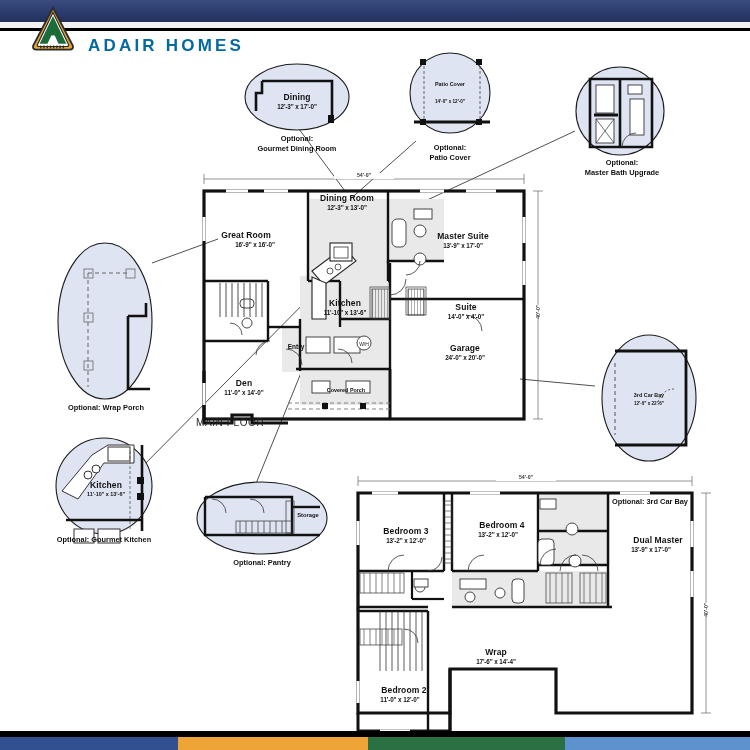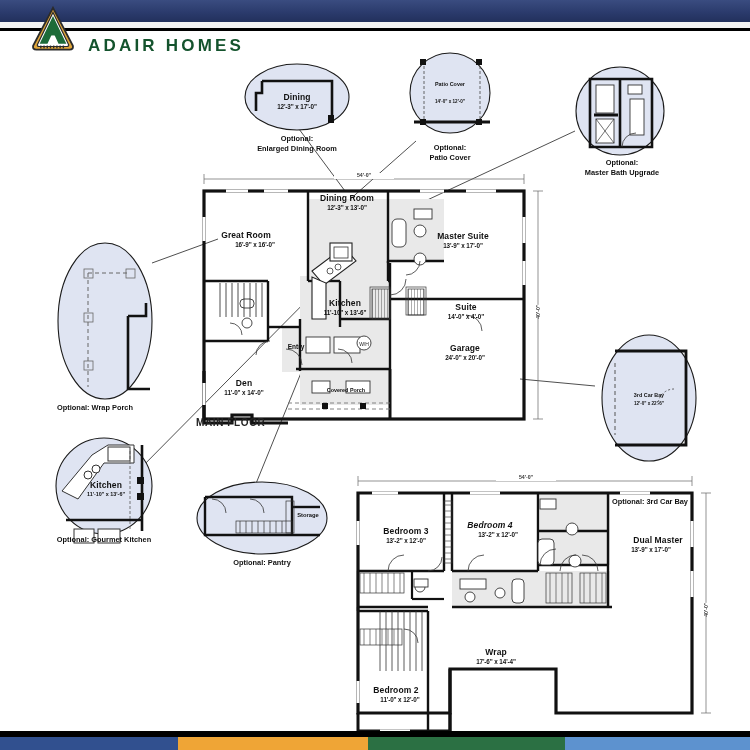--- a/index.html
+++ b/index.html
@@ -23,21 +23,21 @@
   }
   #brand-wrap {
     position:absolute; left:30px; top:6px; width:320px; height:46px;
   }
   #logo {
     position:absolute; left:0; top:0; width:46px; height:46px;
   }
   #brand-name {
     position:absolute; left:58px; top:30px;
     font-size:17px; font-weight:bold; letter-spacing:3.2px;
-    color:#14532d; white-space:nowrap;
+    color:#0369a1; white-space:nowrap;
   }
 
   
   #footer-black { position:absolute; left:0; top:731px; width:750px; height:6px; background:#000; }
   #footer-colors { position:absolute; left:0; top:737px; width:750px; height:13px; display:flex; }
   #footer-colors > div { height:13px; }
 
   
   #plan-canvas {
     position:absolute; left:0; top:31px; width:750px; height:700px;
@@ -48,21 +48,21 @@
   .lbl {
     position:absolute; text-align:center; color:#111;
     font-family:"Liberation Sans", sans-serif;
     line-height:1.08; white-space:nowrap;
     pointer-events:none;
   }
   .room-name { font-size:8.5px; font-weight:bold; letter-spacing:.1px; }
   .room-dim  { font-size:6.3px; font-weight:bold; letter-spacing:-.1px; }
   .small-name { font-size:6.5px; font-weight:bold; }
   .tiny-name { font-size:5.4px; font-weight:bold; }
-  .floor-title { font-size:10px; font-weight:bold; letter-spacing:.6px; color:#222; }
+  .floor-title { font-size:10px; font-weight:normal; letter-spacing:.6px; color:#222; }
   .callout-cap { font-size:7.4px; font-weight:bold; text-align:center; color:#111; line-height:1.25; }
   .dim-txt { font-size:5.2px; font-weight:bold; color:#333; }
   .dim-txt-v { font-size:5.2px; font-weight:bold; color:#333; transform:rotate(-90deg); transform-origin:center center; }
 </style>
 </head>
 <body>
 
 <div id="header-band-shade" style="background-color: rgb(44, 63, 115);"></div>
 <div id="header-white-line"></div>
 <div id="header-black-line"></div>
@@ -521,53 +521,53 @@
   <div class="lbl floor-title" style="left:196px; top:387px; width:120px; text-align:left;">MAIN FLOOR</div>
 
   <div class="lbl dim-txt" style="left:334px; top:142px; width:60px; background:#fff;">54'-0"</div>
   <div class="lbl" style="left:524px; top:268px; width:30px; height:12px;">
     <span class="dim-txt-v" style="display:inline-block; background:#fff;">40'-0"</span>
   </div>
 
   <div class="lbl room-name" style="left:366px; top:496px; width:80px;">Bedroom 3</div>
   <div class="lbl room-dim" style="left:366px; top:507px; width:80px;">13'-2" x 12'-0"</div>
 
-  <div class="lbl room-name" style="left:448px; top:490px; width:84px;font-style:italic;">Bedroom 4</div>
+  <div class="lbl room-name" style="left:460px; top:490px; width:84px;">Bedroom 4</div>
   <div class="lbl room-dim" style="left:456px; top:501px; width:84px;">13'-2" x 12'-0"</div>
 
   <div class="lbl room-name" style="left:610px; top:505px; width:96px;">Dual Master</div>
   <div class="lbl room-dim" style="left:610px; top:516px; width:82px;">13'-9" x 17'-0"</div>
 
   <div class="lbl room-name" style="left:458px; top:617px; width:76px;">Wrap</div>
   <div class="lbl room-dim" style="left:458px; top:628px; width:76px;">17'-6" x 14'-4"</div>
 
-  <div class="lbl room-name" style="left:358px; top:655px; width:76px;">Bedroom 2</div>
+  <div class="lbl room-name" style="left:366px; top:655px; width:76px;">Bedroom 2</div>
   <div class="lbl room-dim" style="left:362px; top:666px; width:76px;">11'-0" x 12'-0"</div>
 
   <div class="lbl floor-title" style="left:352px; top:706px; width:130px; text-align:left;">UPPER FLOOR</div>
 
   <div class="lbl dim-txt" style="left:496px; top:444px; width:60px; background:#fff;">54'-0"</div>
   <div class="lbl" style="left:692px; top:566px; width:30px; height:12px;">
     <span class="dim-txt-v" style="display:inline-block; background:#fff;">40'-0"</span>
   </div>
 
   <div class="lbl room-name" style="left:262px; top:62px; width:70px;">Dining</div>
   <div class="lbl room-dim" style="left:258px; top:73px; width:78px;">12'-3" x 17'-0"</div>
   <div class="callout-cap" style="position:absolute; left:225px; top:103px; width:144px;">Optional:</div>
-  <div class="callout-cap" style="position:absolute; left:225px; top:113px; width:144px;">Enlarged Dining Room</div>
+  <div class="callout-cap" style="position:absolute; left:225px; top:113px; width:144px;">Gourmet Dining Room</div>
 
   <div class="lbl tiny-name" style="left:428px; top:51px; width:44px;">Patio Cover</div>
   <div class="lbl" style="left:422px; top:69px; width:56px; font-size:4.6px; font-weight:bold;">14'-0" x 12'-0"</div>
   <div class="callout-cap" style="position:absolute; left:398px; top:112px; width:104px;">Optional:</div>
   <div class="callout-cap" style="position:absolute; left:398px; top:122px; width:104px;">Patio Cover</div>
 
   <div class="callout-cap" style="position:absolute; left:548px; top:127px; width:148px;">Optional:</div>
   <div class="callout-cap" style="position:absolute; left:548px; top:137px; width:148px;">Master Bath Upgrade</div>
 
-  <div class="callout-cap" style="position:absolute; left:24px; top:372px; width:142px;">Optional: Wrap Porch</div>
+  <div class="callout-cap" style="position:absolute; left:35px; top:372px; width:142px;">Optional: Wrap Porch</div>
 
   <div class="lbl" style="left:618px; top:362px; width:62px; font-size:5.4px; font-weight:bold;">3rd Car Bay</div>
   <div class="lbl" style="left:616px; top:371px; width:66px; font-size:4.6px; font-weight:bold;">12'-0" x 22'-6"</div>
   <div class="callout-cap" style="position:absolute; left:580px; top:434px; width:140px;margin-top:32px;">Optional: 3rd Car Bay</div>
 
   <div class="lbl room-name" style="left:70px; top:450px; width:72px;">Kitchen</div>
   <div class="lbl" style="left:62px; top:461px; width:88px; font-size:5.4px; font-weight:bold;">11'-10" x 13'-6"</div>
   <div class="callout-cap" style="position:absolute; left:18px; top:504px; width:172px;">Optional: Gourmet Kitchen</div>
 
   <div class="lbl" style="left:292px; top:481px; width:32px; font-size:5.8px; font-weight:bold;">Storage</div>

